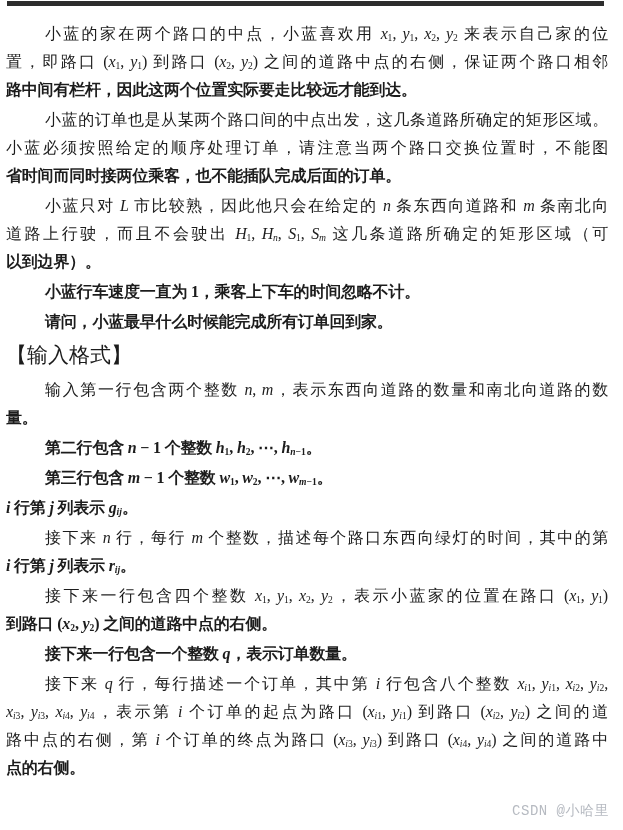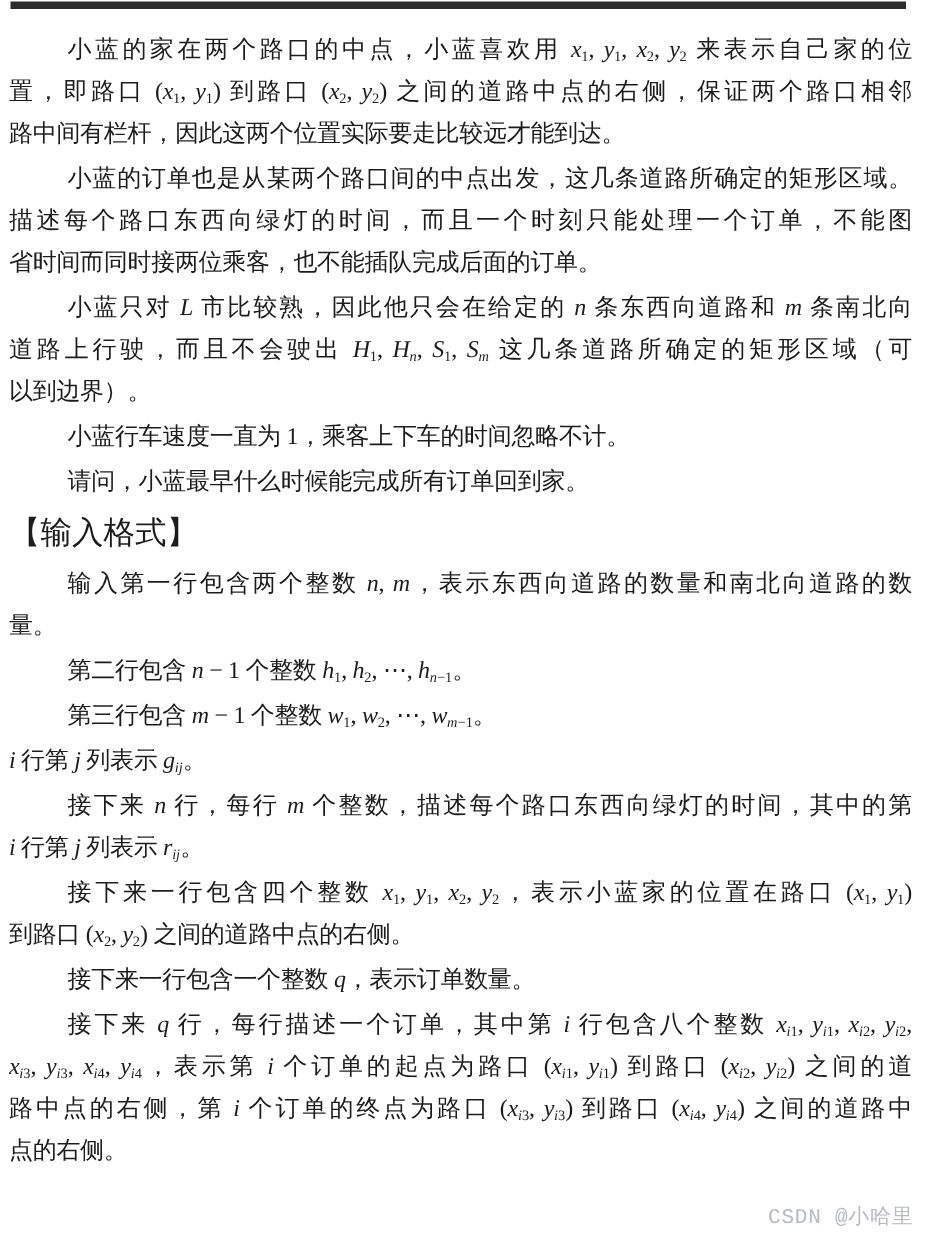--- a/index.html
+++ b/index.html
@@ -26,21 +26,21 @@
   .line {
     font-size: 16px;
     line-height: 28px;
     max-height: 28px;
     overflow: hidden;
     letter-spacing: -0.2px;
     text-align: justify;
     text-align-last: justify;
   }
   .line.first { text-indent: 39px; }
-  .line.last  { text-align-last: left; }
+  .line.last  { text-align-last: left; font-weight: bold; }
   .heading {
     font-size: 21px;
     font-weight: normal;
     line-height: 26px;
     margin: 6px 0 8px 0;
   }
   i { font-style: italic; }
   sub {
     font-size: 0.6em;
     line-height: 0;
@@ -64,21 +64,21 @@
 <div class="doc">
 
   <div class="section">
     <div class="para">
       <div class="line first">小蓝的家在两个路口的中点，小蓝喜欢用 <i>x</i><sub>1</sub>, <i>y</i><sub>1</sub>, <i>x</i><sub>2</sub>, <i>y</i><sub>2</sub> 来表示自己家的位</div>
       <div class="line">置，即路口 (<i>x</i><sub>1</sub>, <i>y</i><sub>1</sub>) 到路口 (<i>x</i><sub>2</sub>, <i>y</i><sub>2</sub>) 之间的道路中点的右侧，保证两个路口相邻</div>
       <div class="line last">路中间有栏杆，因此这两个位置实际要走比较远才能到达。</div>
     </div>
     <div class="para">
       <div class="line first">小蓝的订单也是从某两个路口间的中点出发，这几条道路所确定的矩形区域。</div>
-      <div class="line">描述每个路口东西向绿灯的时间，而且一个时刻只能处理一个订单，不能图</div>
+      <div class="line">小蓝必须按照给定的顺序处理订单，请注意当两个路口交换位置时，不能图</div>
       <div class="line last">省时间而同时接两位乘客，也不能插队完成后面的订单。</div>
     </div>
     <div class="para">
       <div class="line first">小蓝只对 <i>L</i> 市比较熟，因此他只会在给定的 <i>n</i> 条东西向道路和 <i>m</i> 条南北向</div>
       <div class="line">道路上行驶，而且不会驶出 <i>H</i><sub>1</sub>, <i>H</i><sub><i>n</i></sub>, <i>S</i><sub>1</sub>, <i>S</i><sub><i>m</i></sub> 这几条道路所确定的矩形区域（可</div>
       <div class="line last">以到边界）。</div>
     </div>
     <div class="para">
       <div class="line first last">小蓝行车速度一直为 1，乘客上下车的时间忽略不计。</div>
     </div>

